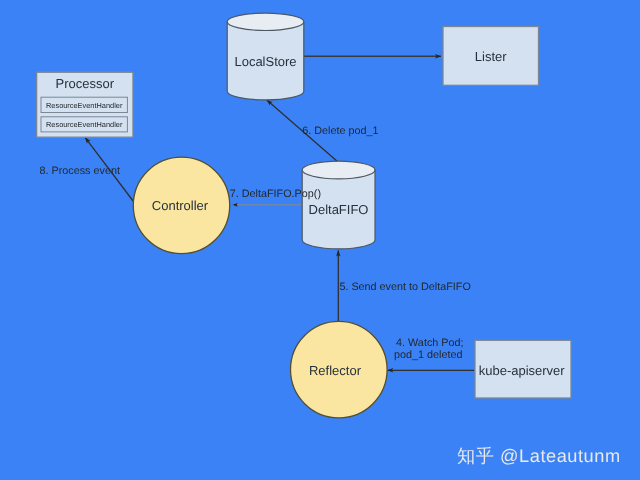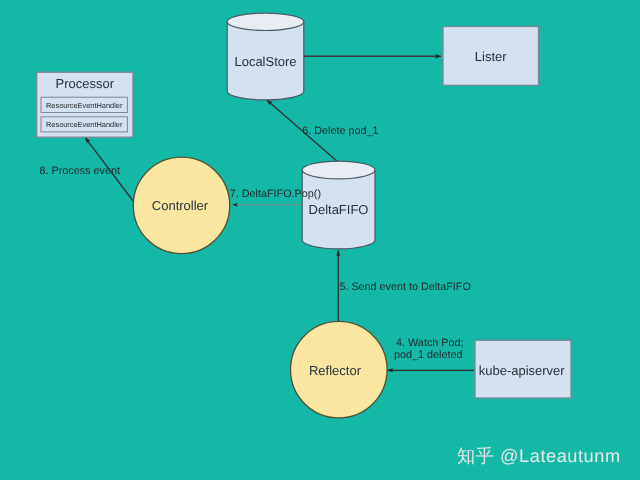--- a/index.html
+++ b/index.html
@@ -1,18 +1,18 @@
 <!DOCTYPE html>
 <html><head>
 <meta charset="utf-8">
 <title>Kubernetes client-go Informer Flow</title>
 <style>
   html,body{margin:0;padding:0;background:#ffffff;-webkit-font-smoothing:antialiased;text-rendering:geometricPrecision;}
   body{width:640px;height:480px;overflow:hidden;font-family:"Liberation Sans",sans-serif;}
-  #canvas{position:relative;width:640px;height:480px;background:#14b8a6;transform:translateZ(0);}
+  #canvas{position:relative;width:640px;height:480px;background:#3b82f6;transform:translateZ(0);}
   svg{display:block;}
   .nlabel{font-family:"Liberation Sans",sans-serif;font-size:13px;fill:#26313b;}
   .elabel{font-family:"Liberation Sans",sans-serif;font-size:10.8px;fill:#23282d;}
   .small{font-family:"Liberation Sans",sans-serif;font-size:7.4px;fill:#23282d;}
   .wm{font-family:"Liberation Sans",sans-serif;font-size:18.2px;fill:#e9e9e9;letter-spacing:0.55px;}
 </style>
 </head>
 <body>
 
 <div id="canvas">

